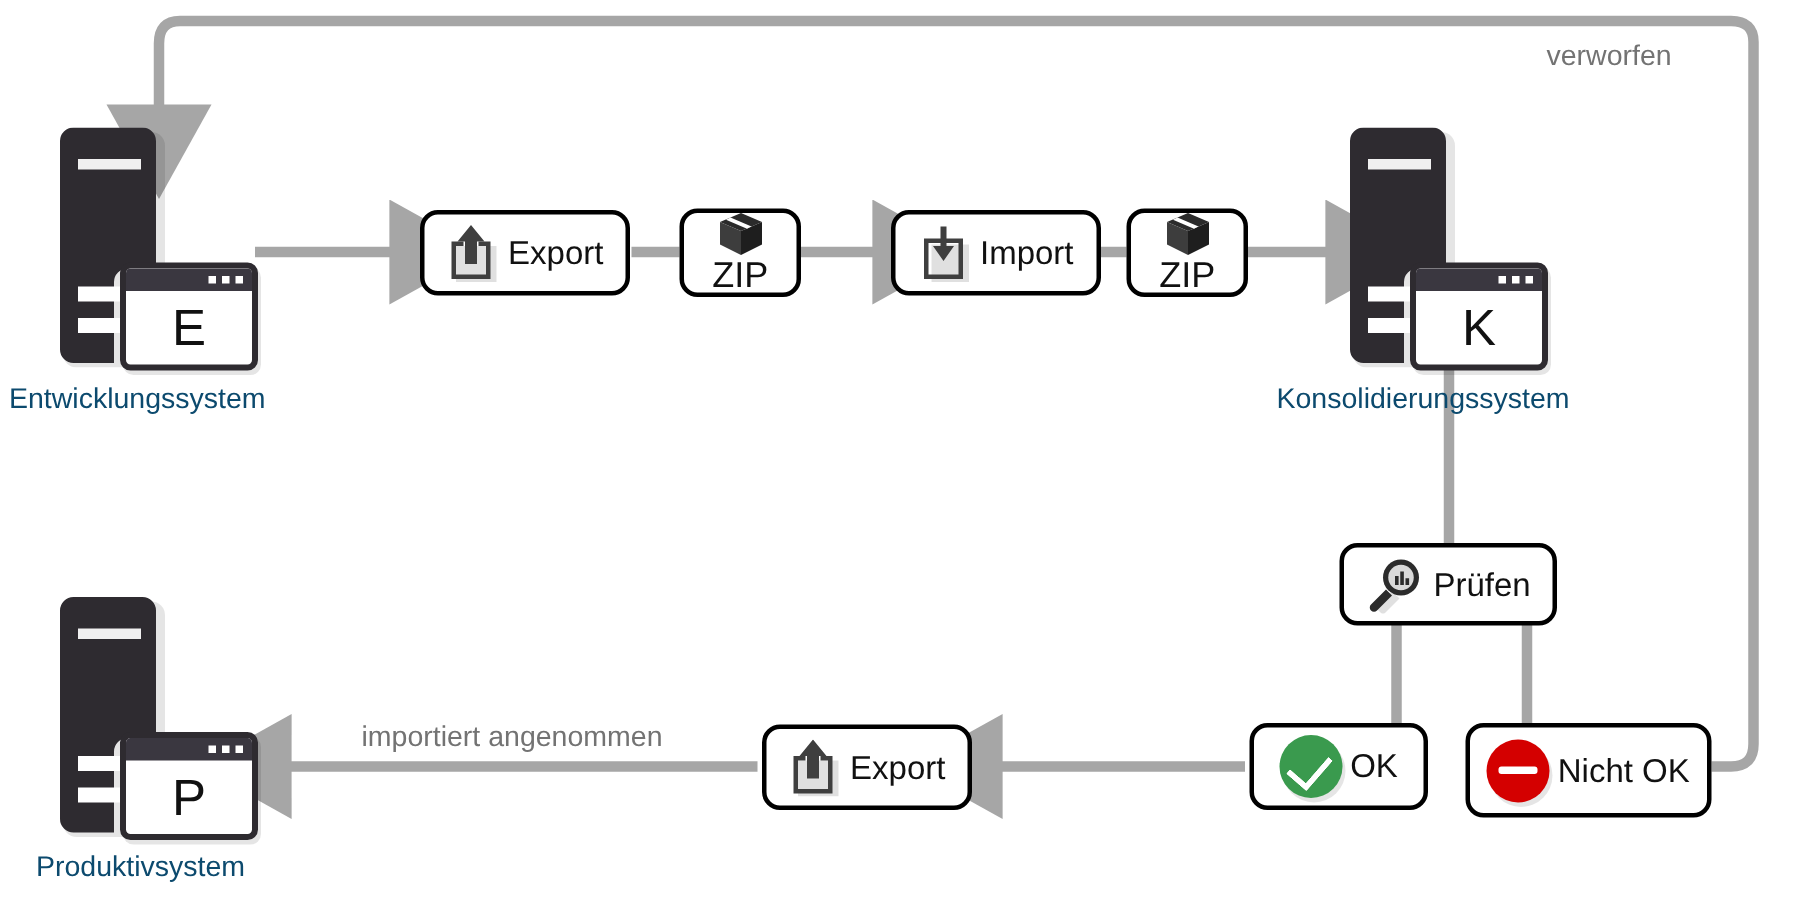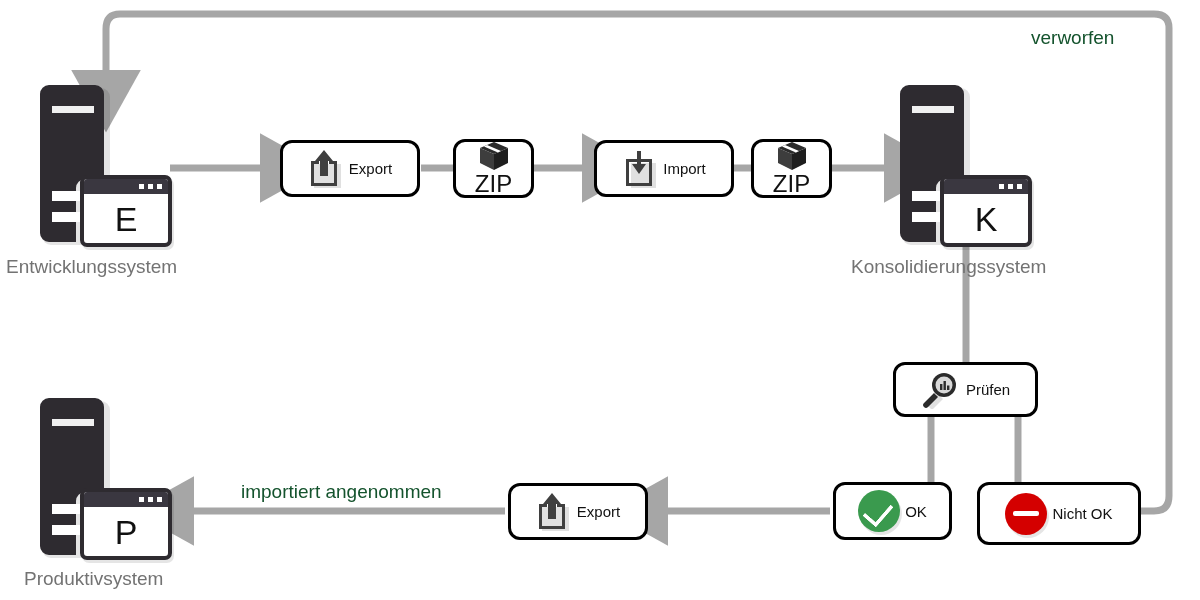--- a/index.html
+++ b/index.html
@@ -33,21 +33,21 @@
     position: absolute;
     box-sizing: border-box;
     background: #ffffff;
     border: 3px solid #000000;
     border-radius: 12px;
     display: flex;
     align-items: center;
     justify-content: center;
     gap: 7px;
     padding: 0 18px;
-    font-size: 15px;
+    font-size: 22px;
     color: #111111;
     line-height: 1;
     white-space: nowrap;
   }
   .pbox.stack {
     flex-direction: column;
     gap: 1px;
     padding: 4px 8px;
     font-size: 24px;
   }
@@ -97,27 +97,27 @@
     display: flex;
     align-items: center;
     justify-content: center;
     font-size: 34px;
     color: #111111;
     line-height: 1;
   }
   .syslabel {
     position: absolute;
     font-size: 19px;
+    color: #0c4a6e;
+    white-space: nowrap;
+  }
+  .edgelabel {
+    position: absolute;
+    font-size: 19px;
     color: #737373;
-    white-space: nowrap;
-  }
-  .edgelabel {
-    position: absolute;
-    font-size: 19px;
-    color: #14532d;
     white-space: nowrap;
   }
   
   .dot {
     width: 42px;
     height: 42px;
     border-radius: 50%;
     position: relative;
     flex: 0 0 auto;
     box-shadow: 2px 3px 0 rgba(0,0,0,0.10);

